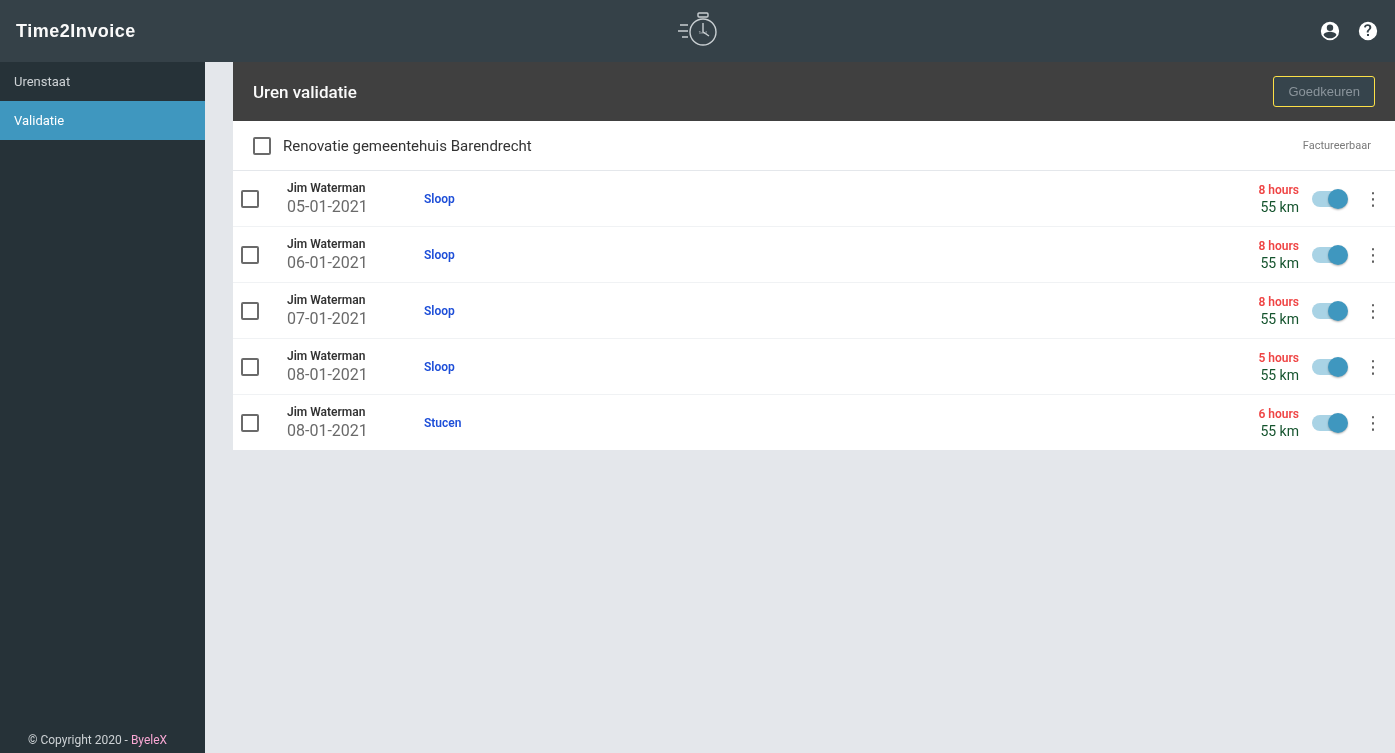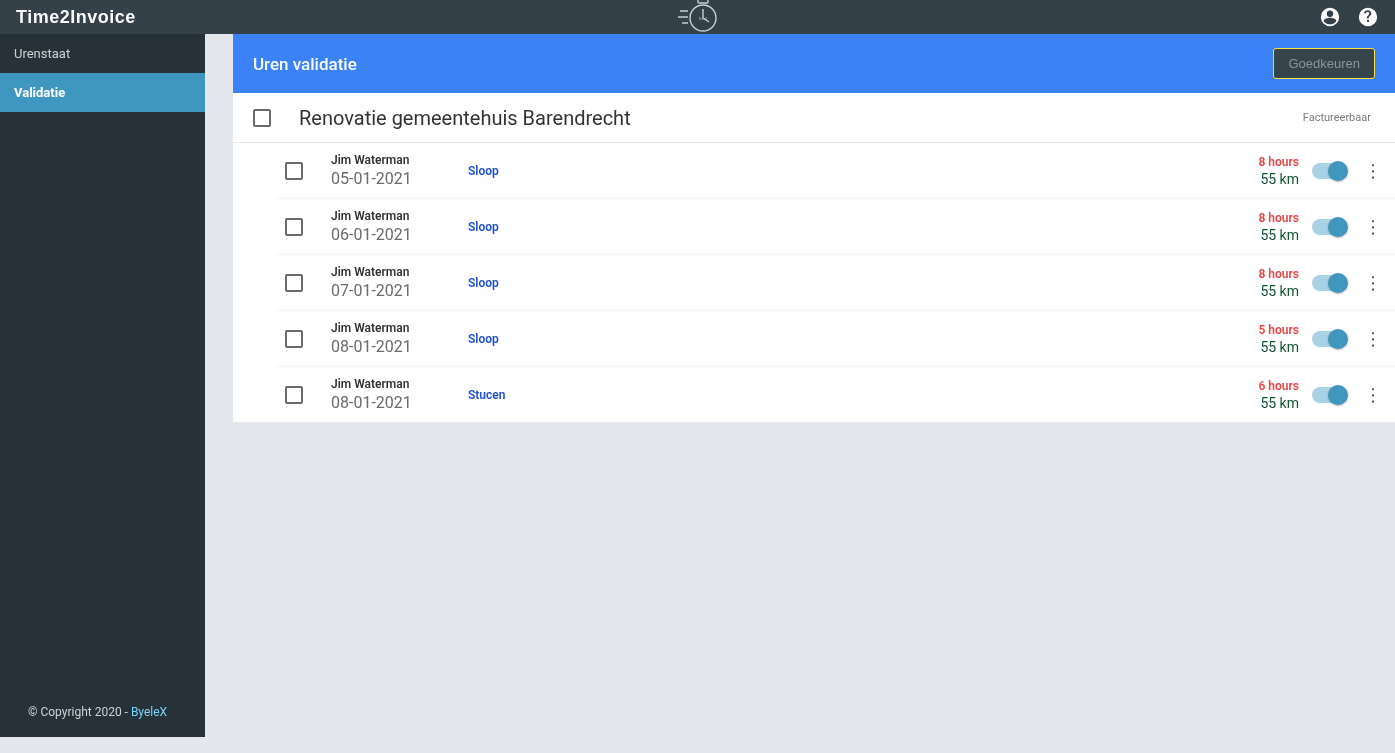--- a/index.html
+++ b/index.html
@@ -3,21 +3,21 @@
   <meta charset="utf-8">
   <style>
     * { box-sizing: border-box; margin: 0; padding: 0; }
     body {
       font-family: -apple-system, BlinkMacSystemFont, "Segoe UI", Roboto, Arial, sans-serif;
       background: #e4e7eb;
       height: 100vh;
       overflow: hidden;
     }
     .topbar {
-      height: 34px;
+      height: 62px;
       background: #354148;
       display: flex;
       align-items: center;
       justify-content: space-between;
       padding: 0 16px;
       color: #fafafa;
     }
     .brand {
       font-size: 18px;
       font-weight: 600;
@@ -38,31 +38,31 @@
       display:flex;
       flex-direction: column;
       justify-content: space-between;
       flex-shrink: 0;
     }
     .nav-item {
       padding: 12px 14px;
       font-size: 13px;
       cursor: pointer;
     }
-    .nav-item.active { background: #3f97bf; color:#fff; font-weight: 700; }
+    .nav-item.active { background: #3f97bf; color:#fff; font-weight: 400; }
     .footer {
       padding: 10px 28px 18px;
       font-size: 12px;
       color:#cdd2d5;
     }
-    .footer a { color:#7dd3fc; text-decoration: none; }
+    .footer a { color:#f9a8d4; text-decoration: none; }
 
     .main { flex:1; display:flex; flex-direction: column; overflow:auto; }
     .main-header {
-      background:#3b82f6;
+      background:#404040;
       color:#fafafa;
       padding: 14px 20px;
       display:flex;
       align-items:center;
       justify-content:space-between;
     }
     .main-header h2 { font-size: 17px; font-weight: 500; }
     .approve-btn {
       background:#36444c;
       color:#8a949b;
@@ -81,30 +81,29 @@
       height: 50px;
       border-bottom: 1px solid #e4e7eb;
     }
     .checkbox {
       width:18px; height:18px;
       border:2px solid #6a6a6a;
       border-radius:2px;
       cursor:pointer;
       flex-shrink:0;
     }
-    .project-title { margin-left: 28px; font-size: 20px; color:#333; flex:1; }
+    .project-title { margin-left: 12px; font-size: 15px; color:#333; flex:1; }
     .billable-label { font-size: 11px; color:#7a7a7a; margin-right: 4px; }
 
     .entries { background:#fff; }
     .entry-row {
       display:flex;
       align-items:center;
       padding: 10px 8px;
       border-bottom: 1px solid #f0f2f4;
-      margin-left: 44px;
     }
     .entry-row:last-child { border-bottom: 0; }
     .pad-checkbox { flex-shrink:0; width:18px; }
     .col-person { width: 137px; margin-left: 28px; }
     .col-person .name { font-size:12px; font-weight:600; color:#333; }
     .col-person .date { font-size:16px; color:#6a6a6a; margin-top:2px; }
     .col-task { font-size:12px; font-weight:600; color:#1d4ed8; flex:1; }
     .col-numbers { width:80px; text-align:right; }
     .col-numbers .hours { font-size:12px; font-weight:600; color:#ef4444; }
     .col-numbers .km { font-size:14px; color:#14532d; margin-top:2px; }

